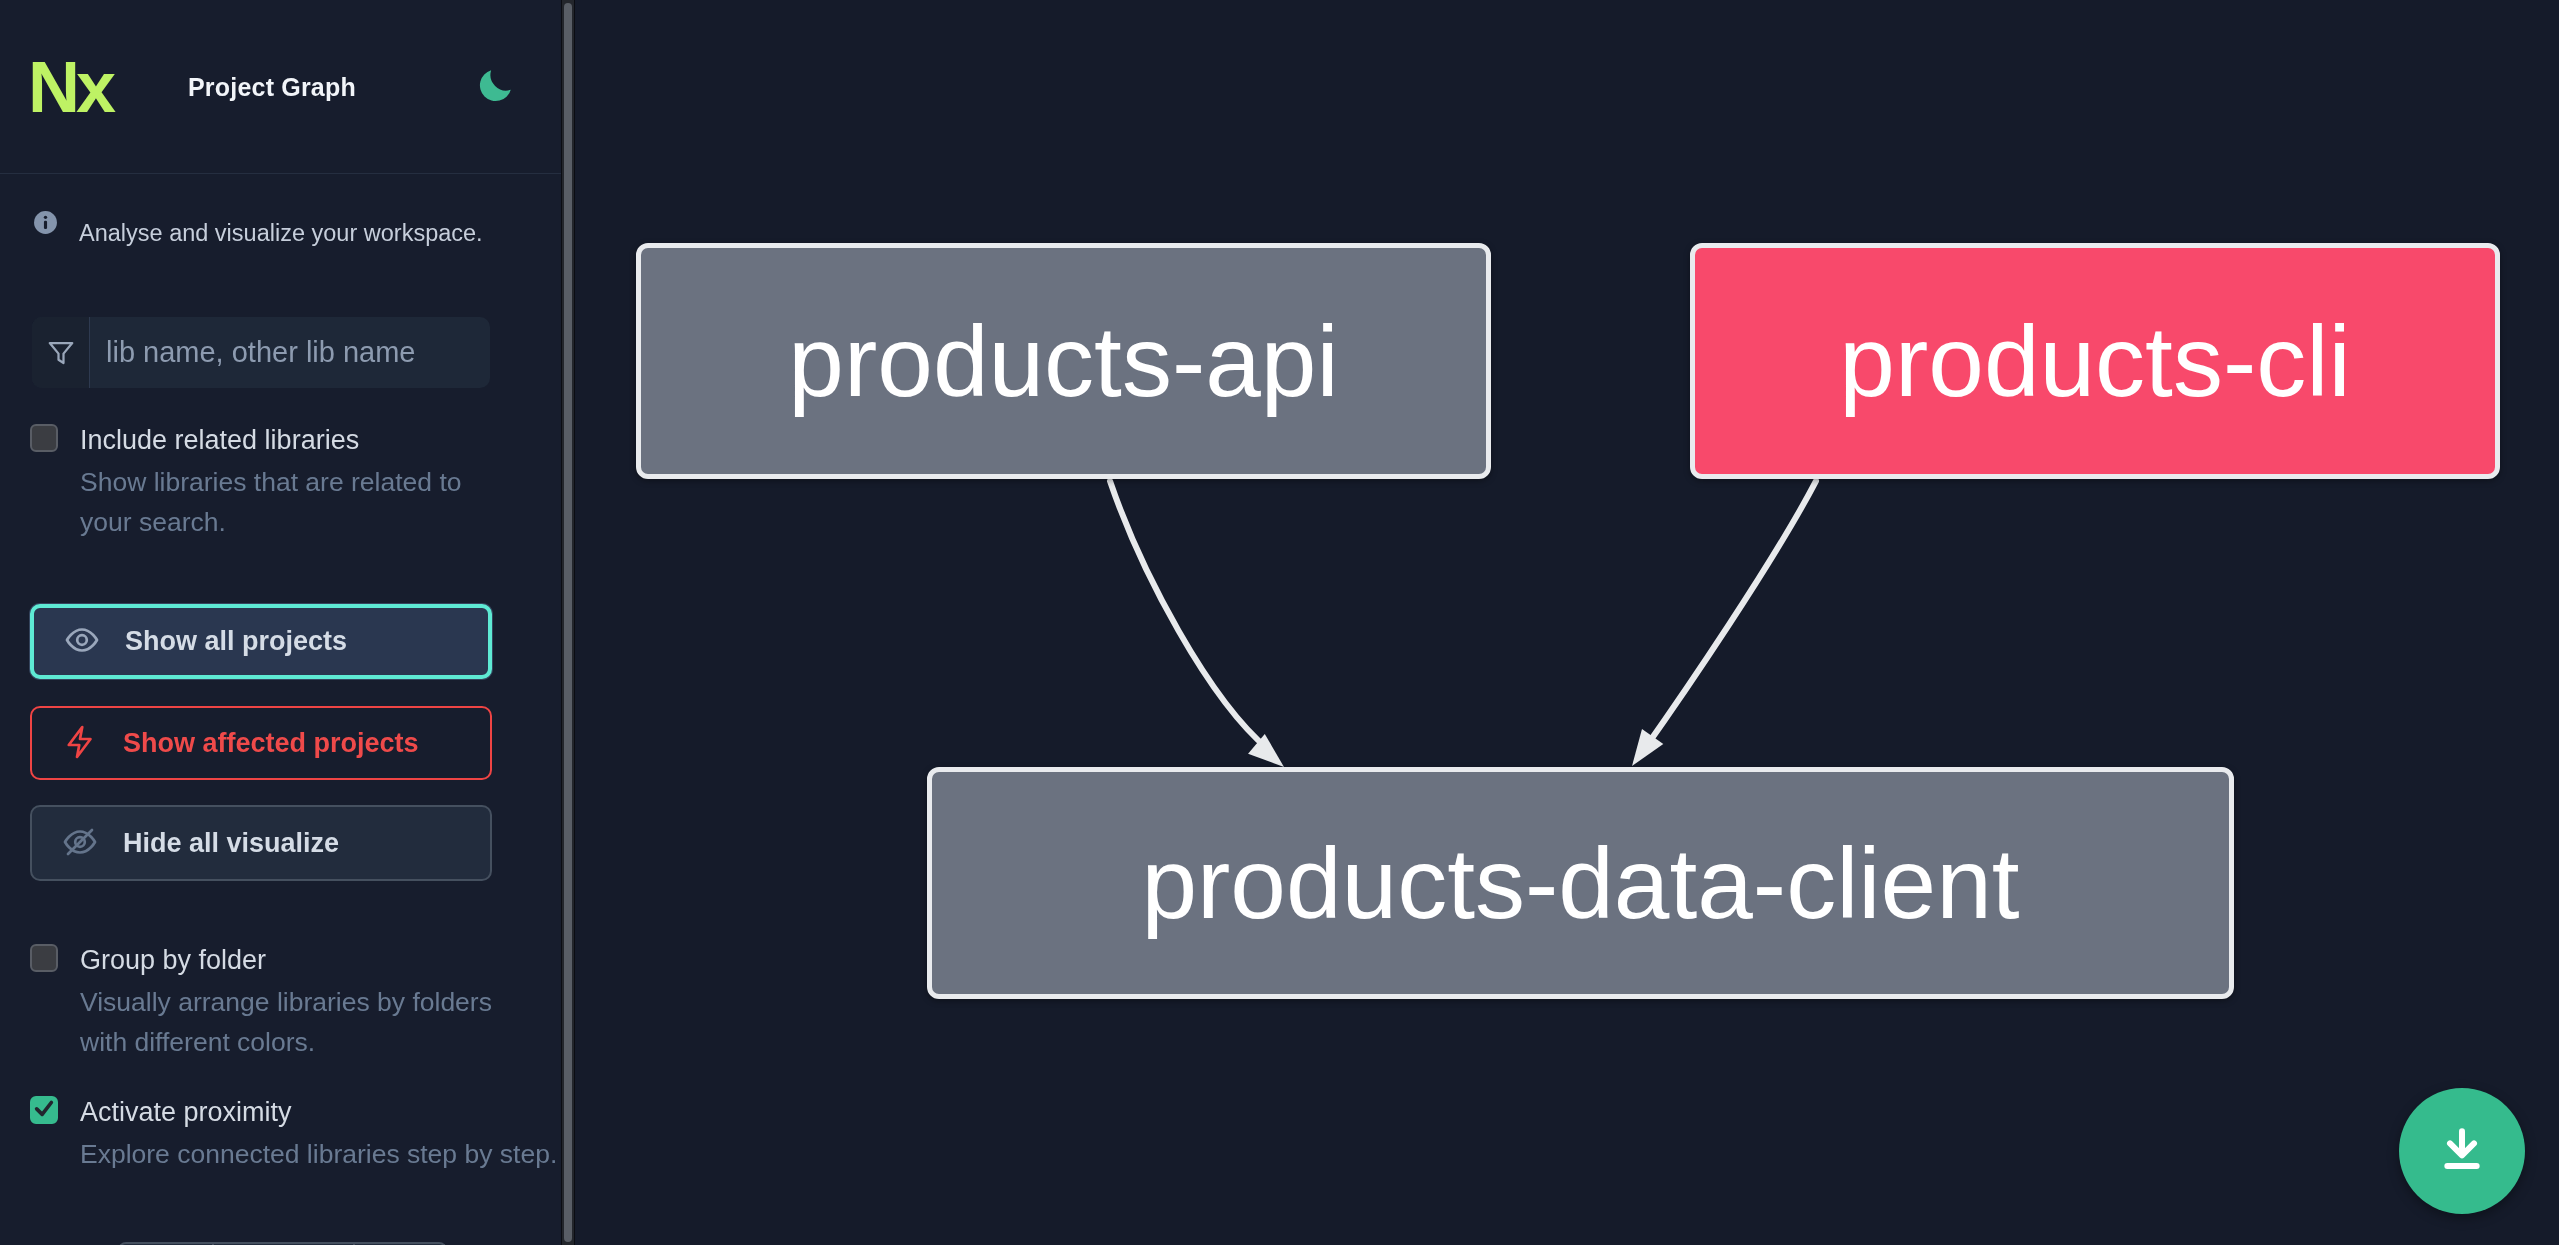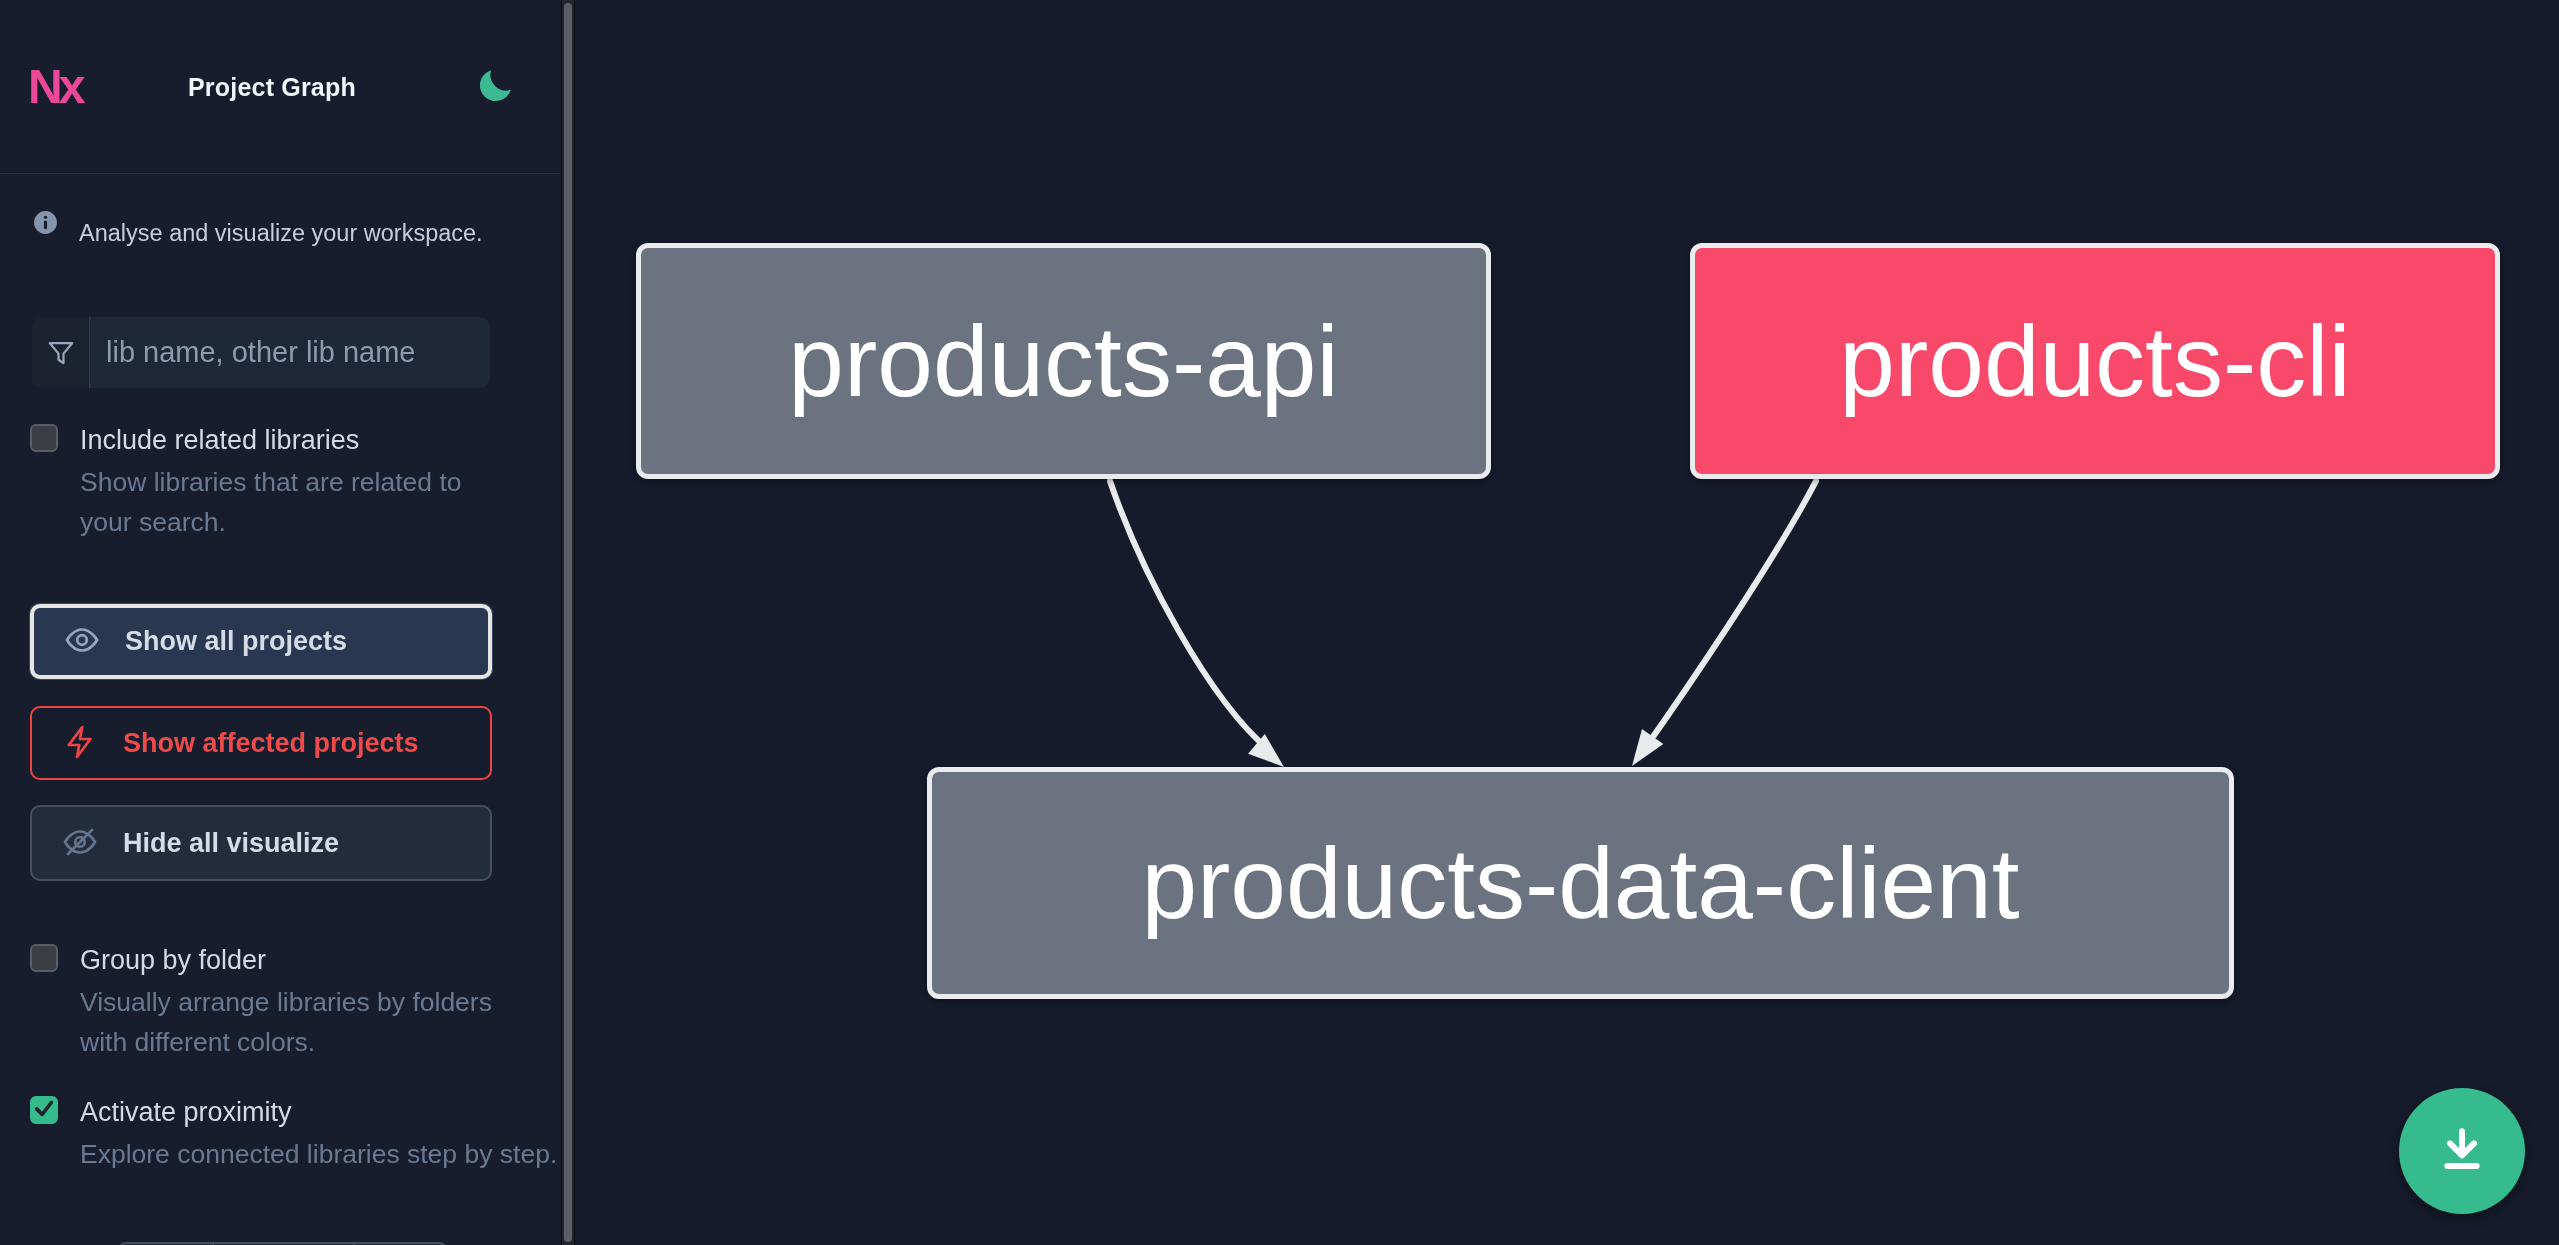--- a/index.html
+++ b/index.html
@@ -12,21 +12,21 @@
   .sidebar {
     position:absolute; left:0; top:0; width:561px; height:1245px;
     background:#171d2d;
   }
   .sidebar-header {
     position:absolute; left:0; top:0; width:100%; height:174px;
     border-bottom:1px solid #252e40;
   }
   .nx-logo {
     position:absolute; left:28px; top:50px; width:100px; height:74px;
-    color:#ec4899; font-size:48px; font-weight:900; letter-spacing:-4px;
+    color:#bef264; font-size:72px; font-weight:900; letter-spacing:-4px;
     font-style:normal; line-height:74px;
   }
   .app-title {
     position:absolute; left:188px; top:69px; color:#f2f5f9;
     font-size:25px; font-weight:700; line-height:36px; letter-spacing:0.2px;
   }
   .theme-toggle {
     position:absolute; left:472px; top:64px; width:46px; height:46px;
     background:none; border:none; cursor:pointer;
   }
@@ -66,21 +66,21 @@
   }
   
   .action-btn {
     position:absolute; left:30px; width:462px; border-radius:10px;
     display:flex; align-items:center; padding-left:30px; cursor:pointer;
     background:#222c3d; border:2px solid #45505f;
     font-family:"Liberation Sans", sans-serif;
   }
   .action-btn .lbl { margin-left:25px; font-size:27px; font-weight:600; color:#d5dce6; }
   .action-btn.focused {
-    background:#2a3750; border:4px solid #e5e5e5;
+    background:#2a3750; border:4px solid #5eead4;
     box-shadow:0 0 0 1px rgba(143,192,242,0.25);
   }
   .action-btn.affected { background:transparent; border:2px solid #ef4444; }
   .action-btn.affected .lbl { color:#ef4a4a; }
   
   .stepper-sliver {
     position:absolute; left:118px; top:1242px; width:329px; height:10px;
     background:#222c3d; border:2px solid #45505f; border-bottom:none;
     border-radius:8px 8px 0 0;
   }

